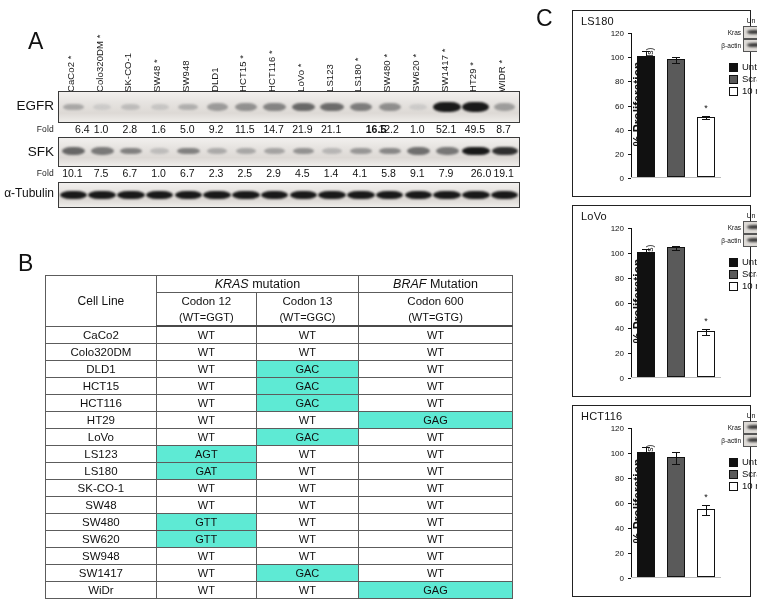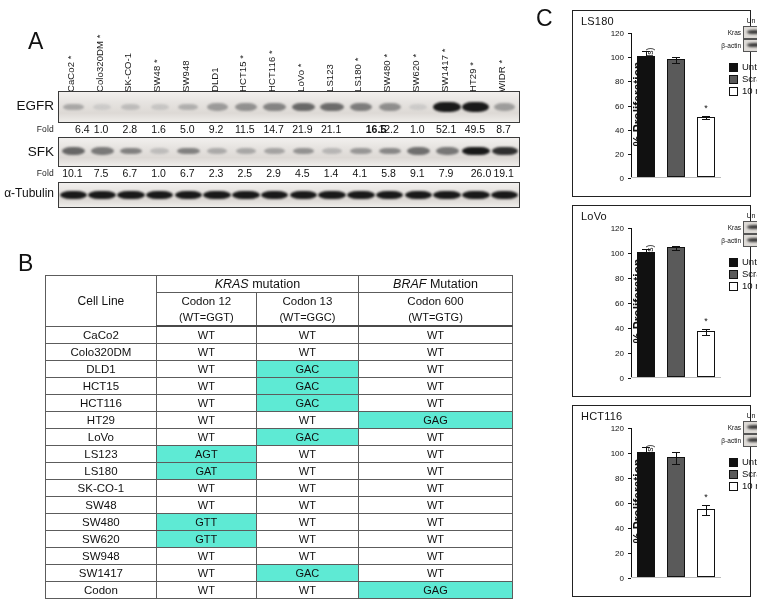--- a/index.html
+++ b/index.html
@@ -473,21 +473,21 @@
           <td class="dashcol">WT</td>
           <td class="">WT</td>
         </tr>
         <tr>
           <td class="rowname">SW1417</td>
           <td class="">WT</td>
           <td class="mut dashcol">GAC</td>
           <td class="">WT</td>
         </tr>
         <tr>
-          <td class="rowname">Codon</td>
+          <td class="rowname">WiDr</td>
           <td class="">WT</td>
           <td class="dashcol">WT</td>
           <td class="mut ">GAG</td>
         </tr>
       </tbody>
   </table>
 </div>
 
 <div id="panelC">
   <div class="panel-letter letter">C</div>

